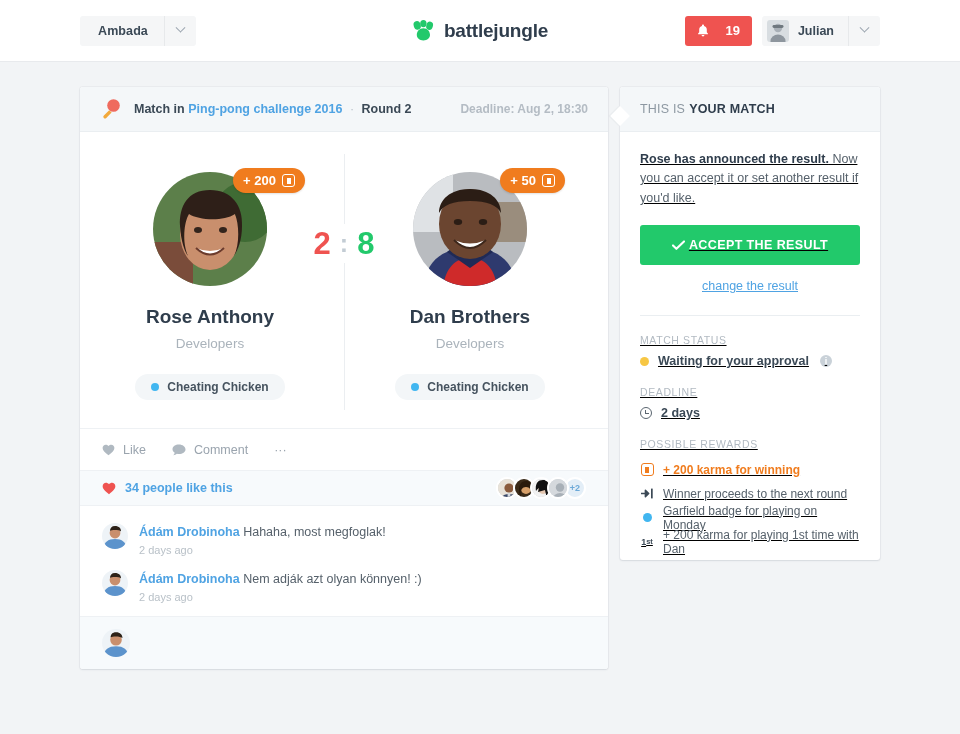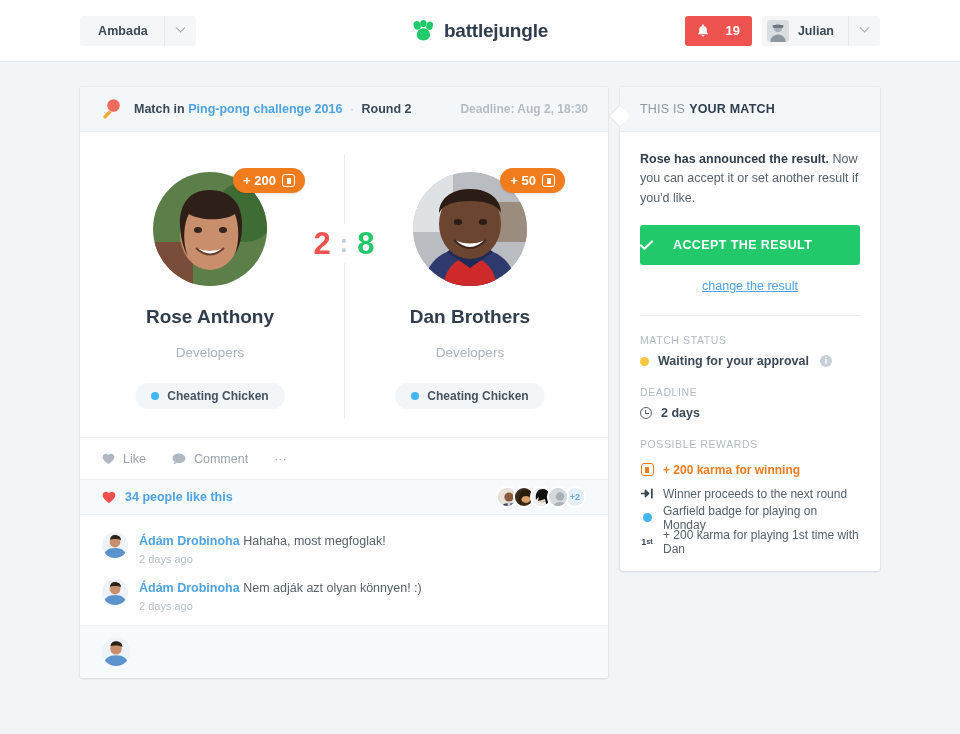--- a/index.html
+++ b/index.html
@@ -111,21 +111,21 @@
     font-size: 13px; font-weight: bold;
     box-shadow: 0 1px 2px rgba(0,0,0,.12);
   }
   .karma-box-w {
     width: 13px; height: 13px; border: 1.6px solid #fff; border-radius: 3px;
     display:flex; align-items:center; justify-content:center;
   }
   .karma-box-w i { width: 4px; height: 6px; background: #fff; display:block; }
 
   .pname { margin-top: 20px; font-size: 19px; font-weight: bold; color: #2f3d4c; }
-  .pteam { margin-top: 17px; font-size: 13.5px; color: #aab3bb; }
+  .pteam { margin-top: 8px; font-size: 13.5px; color: #aab3bb; }
   .pill {
     margin-top: 23px;
     background: #f3f6f8; border-radius: 14px;
     height: 26px; display: inline-flex; align-items: center; gap: 8px;
     padding: 0 16px;
     font-size: 12px; font-weight: bold; color: #46535f;
   }
   .pill .bdot { width: 8px; height: 8px; border-radius: 50%; background: #41b6f0; display: block; }
 
   .score {
@@ -192,27 +192,27 @@
     transform: rotate(45deg);
     box-shadow: -1px 1px 1px rgba(40,60,80,.05);
   }
   .side-head {
     height: 45px; background: #f4f7f9; border-bottom: 1px solid #eaeef1;
     display: flex; align-items: center; padding: 0 20px;
     border-radius: 3px 3px 0 0;
     font-size: 12.5px; color: #8d98a2; letter-spacing: .2px;
   }
   .side-head b { color: #2f3d4c; margin-left: 4px; }
-  .side-body { padding: 18px 20px 16px 20px; }
+  .side-body { padding: 18px 20px 5px 20px; text-decoration: underline; }
   .announce { font-size: 12.5px; color: #56616b; line-height: 1.55; }
   .announce b { color: #2f3d4c; }
 
   .accept-btn {
     margin-top: 17px; height: 40px; background: #22c96b; color: #fff;
-    border-radius: 3px; display: flex; align-items: center; gap: 20px;
+    border-radius: 3px; display: flex; align-items: center; justify-content: center; gap: 4px;
     font-size: 12.5px; font-weight: bold; letter-spacing: .4px;
   }
   .change-link {
     margin-top: 14px; text-align: center;
     font-size: 12.5px; color: #4fa3e3; text-decoration: underline;
   }
   .hr { margin: 22px 0 0 0; height: 1px; background: #eaeef1; }
 
   .sec-label {
     margin-top: 18px; font-size: 10.5px; color: #b2bac2;

